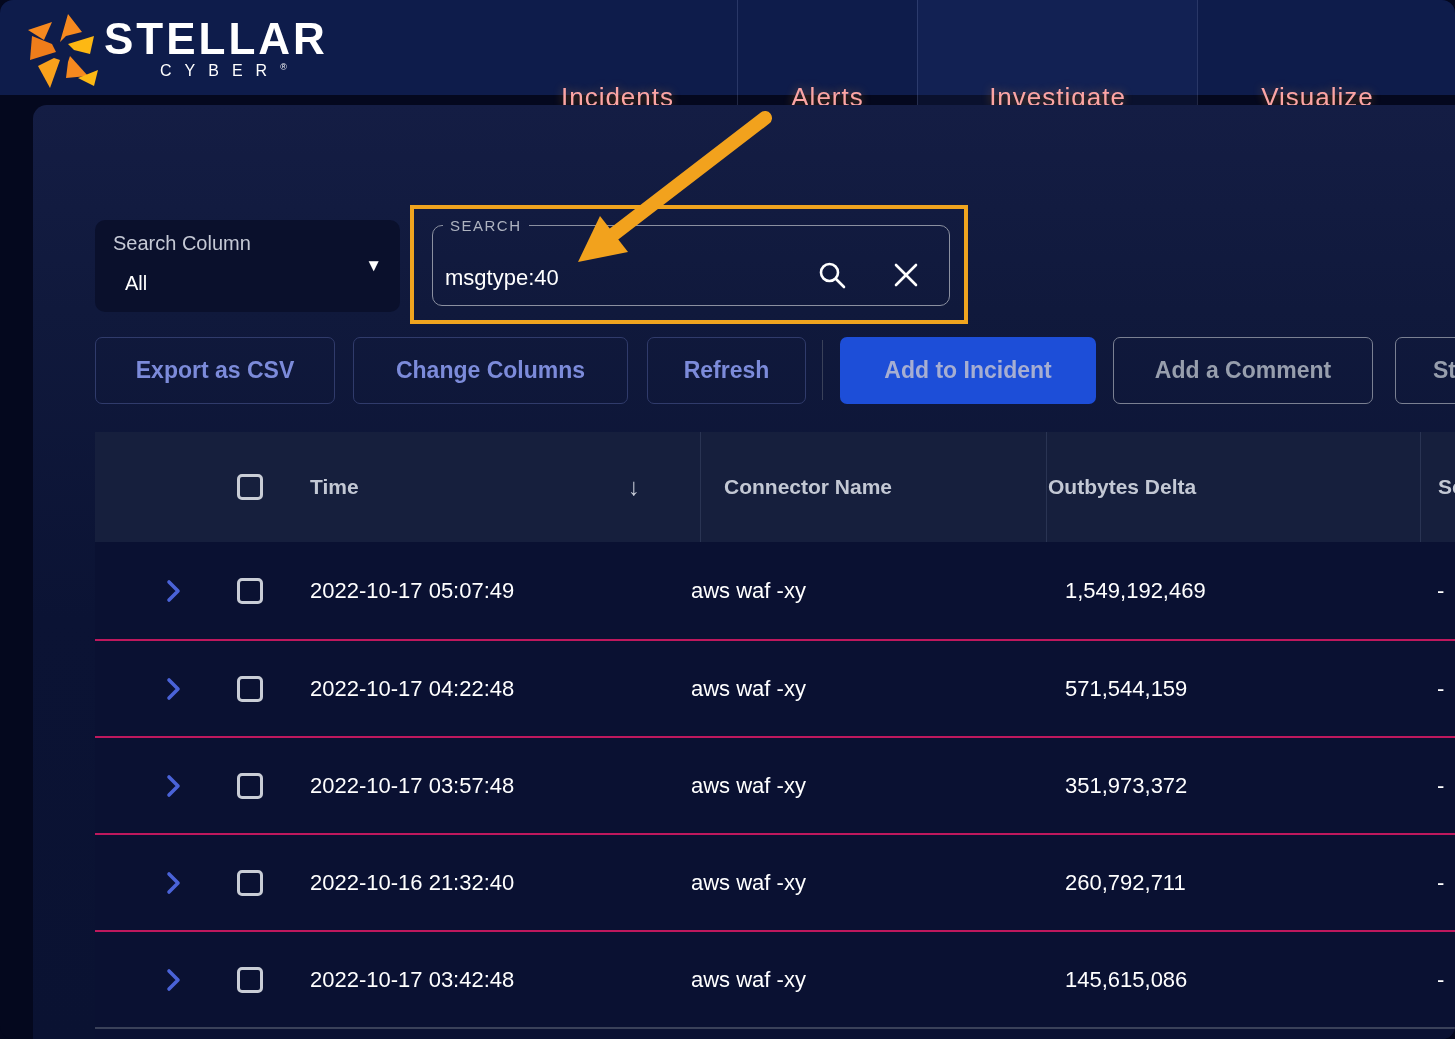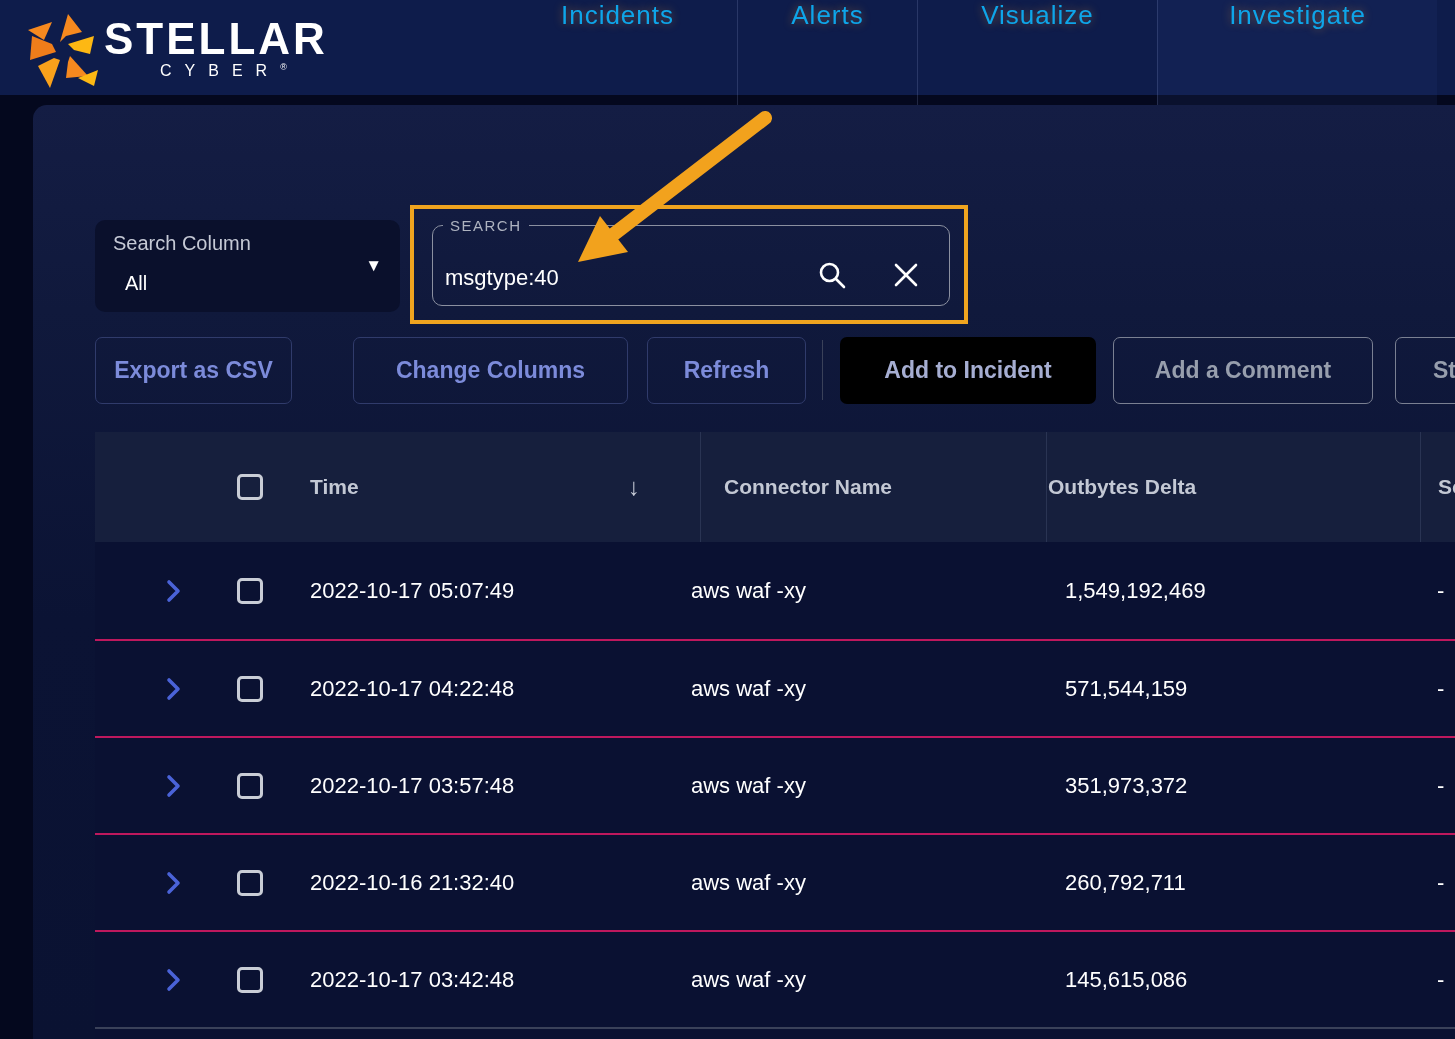--- a/index.html
+++ b/index.html
@@ -1,31 +1,31 @@
 <!DOCTYPE html>
 <html><head>
 <meta charset="utf-8">
 <style>
   * { margin:0; padding:0; box-sizing:border-box; }
   html,body { width:1455px; height:1039px; overflow:hidden; background:#04081E;
               font-family:"Liberation Sans","DejaVu Sans",sans-serif; }
-  .app { position:relative; width:1455px; height:1039px; background:#04081E; overflow:hidden; }
+  .app { position:relative; width:1455px; height:1039px; background:#04081E; overflow:hidden;border-radius:13px; }
 
   
   .nav { position:absolute; left:0; top:0; width:1455px; height:95px; background:#0E1C4B; }
   .brand { position:absolute; left:18px; top:4px; width:360px; height:88px; cursor:pointer; }
   .brand-star { position:absolute; left:6px; top:4px; }
   .brand-name { position:absolute; left:86px; top:10px; color:#FFFFFF; font-size:44px; font-weight:700;
                 letter-spacing:3px; }
   .brand-sub { position:absolute; left:142px; top:58px; color:#FFFFFF; font-size:16px; font-weight:400;
                letter-spacing:13px; }
   .brand-sub .reg { font-size:9px; letter-spacing:0; vertical-align:super; }
   .tabs { position:absolute; left:498px; top:0; width:939px; height:95px; display:flex; }
-  .tab { position:relative; height:113px; display:flex; align-items:flex-start; justify-content:center;
-         color:#0ea5e9; font-size:26px; letter-spacing:1px; cursor:pointer;
+  .tab { position:relative; height:113px; display:flex; align-items:flex-end; justify-content:center;
+         color:#fca5a5; font-size:26px; letter-spacing:1px; cursor:pointer;
          text-shadow:0 0 10px rgba(244,156,43,.45); }
   .tab + .tab { border-left:1px solid rgba(150,165,215,.20); }
   .tab.t1 { width:239px; } .tab.t2 { width:180px; } .tab.t3 { width:240px; } .tab.t4 { width:280px; }
   .tab.active { background:rgba(40,60,120,.18); }
   .tab .underline { position:absolute; left:0; bottom:0; width:100%; height:7px; background:#F5A32A;
                     clip-path:polygon(2.5% 0,97.5% 0,100% 100%,0 100%); }
 
   
   .panel { position:absolute; left:33px; top:105px; width:1422px; height:934px;
            border-top-left-radius:14px;
@@ -51,23 +51,23 @@
                         border:none; outline:none; color:#FFFFFF; font-size:22px;
                         font-family:"Liberation Sans","DejaVu Sans",sans-serif; }
   .sf-icon { position:absolute; top:26px; width:30px; height:30px; cursor:pointer; }
   .sf-icon.mag { right:102px; }
   .sf-icon.clr { right:28px; }
 
   
   .btn { position:absolute; top:337px; height:67px; border-radius:7px; display:flex; align-items:center;
          justify-content:center; font-size:23px; font-weight:700; cursor:pointer; background:transparent; }
   .btn.outline-blue { border:1px solid #303B6B; color:#7C8BDA; }
-  .btn.filled { background:#000000; color:#A6AED2; border:none; }
+  .btn.filled { background:#1d4ed8; color:#A6AED2; border:none; }
   .btn.outline-gray { border:1px solid #7A8092; color:#979EAD; }
-  .b-export { left:95px; width:197px; }
+  .b-export { left:95px; width:240px; }
   .b-columns { left:353px; width:275px; }
   .b-refresh { left:647px; width:159px; }
   .b-incident { left:840px; width:256px; }
   .b-comment { left:1113px; width:260px; }
   .b-sta { left:1395px; width:130px; justify-content:flex-start; padding-left:37px; }
   .toolbar-divider { position:absolute; left:822px; top:340px; width:1px; height:60px; background:#3A4159; }
 
   
   .table { position:absolute; left:95px; top:432px; width:1360px; }
   .thead, .trow { display:grid; grid-template-columns:125px 60px 388px 378px 374px 1fr; align-items:center; }
@@ -110,27 +110,27 @@
       <div class="brand-name">STELLAR</div>
       <div class="brand-sub"><span>CYBER</span><span class="reg">®</span></div>
     </div>
     <nav class="tabs">
       <div class="tab t1">
           <span>Incidents</span>
         </div>
       <div class="tab t2">
           <span>Alerts</span>
         </div>
+      <div class="tab t4 active">
+        <span>Investigate</span>
+        <div class="underline"></div>
+      </div>
       <div class="tab t3">
           <span>Visualize</span>
         </div>
-      <div class="tab t4 active">
-        <span>Investigate</span>
-        <div class="underline"></div>
-      </div>
     </nav>
   </header>
 
   <main class="panel">
     <h1 class="page-title">Documents</h1>
   </main>
 
   <div class="search-col">
     <div class="lbl">Search Column</div>
     <div class="val">All</div>

